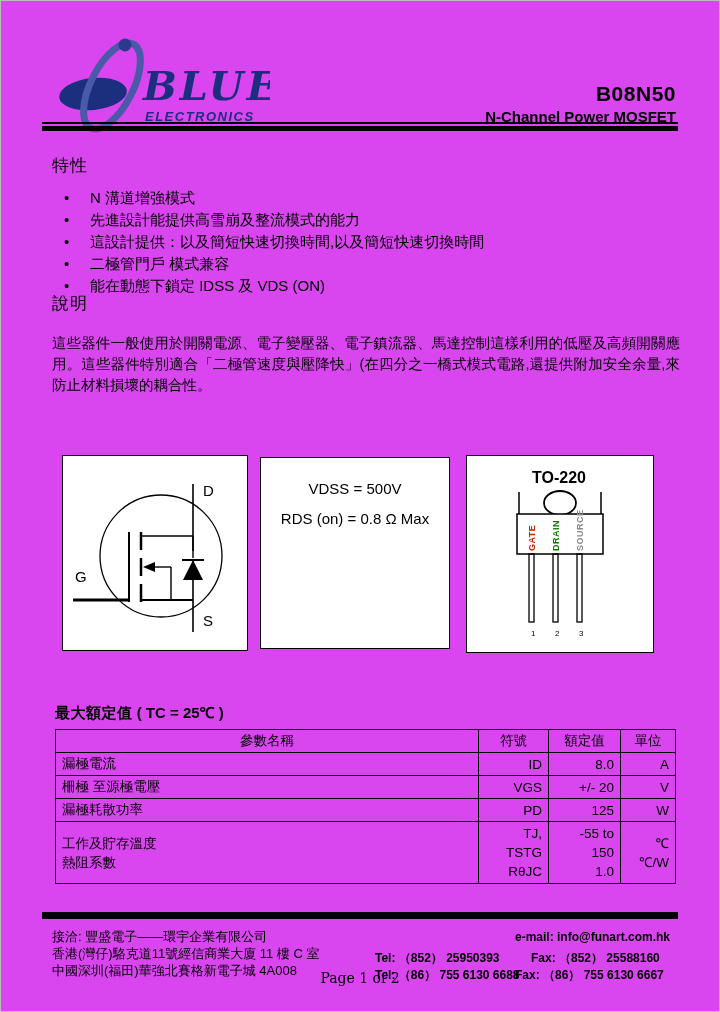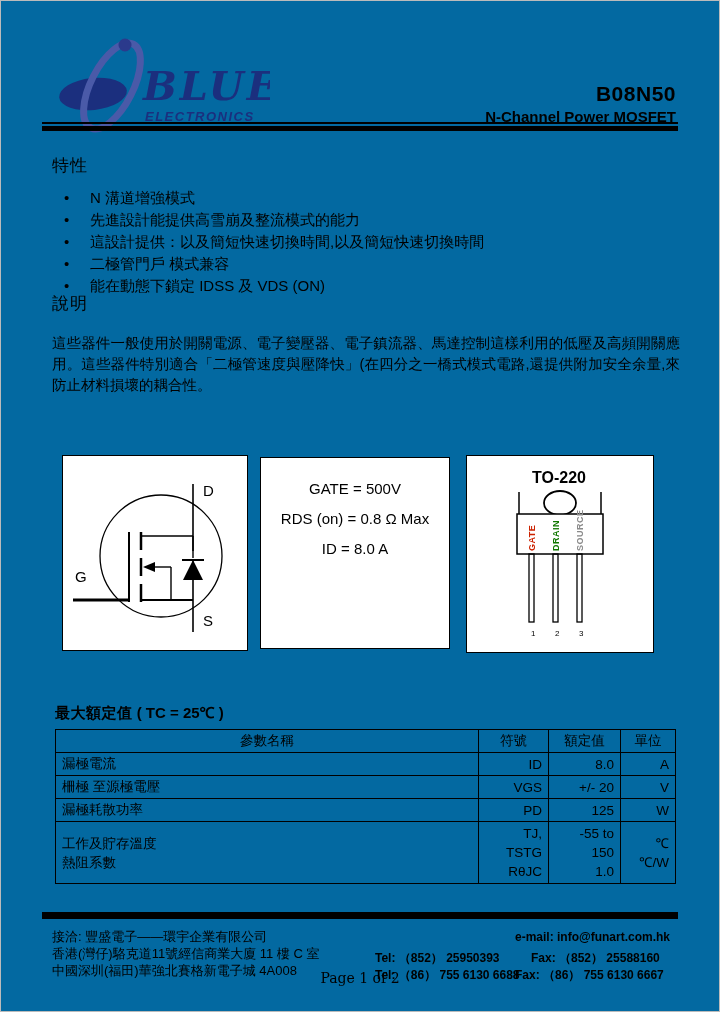--- a/index.html
+++ b/index.html
@@ -1,16 +1,16 @@
 <!DOCTYPE html>
 <html><head>
 <meta charset="utf-8">
 <style>
   html,body{margin:0;padding:0;background:#e8e8e8;}
-  .page{position:relative;width:720px;height:1012px;background:#0369a1;margin:0 auto;
+  .page{position:relative;width:720px;height:1012px;background:#d946ef;margin:0 auto;
         font-family:"Liberation Sans",sans-serif;color:#000;overflow:hidden;
         box-shadow:0 0 0 1px #bbb inset;}
   
   .logo{position:absolute;left:50px;top:34px;width:220px;height:104px;}
   .title-block{position:absolute;right:44px;top:82px;text-align:right;}
   .part-number{font-size:21px;font-weight:bold;letter-spacing:.5px;}
   .subtitle{font-size:15px;font-weight:bold;margin-top:2px;}
   .header-rule{position:absolute;left:42px;right:42px;top:122px;}
   .header-rule .thin{height:2px;background:#000;}
   .header-rule .thick{height:5px;background:#000;margin-top:2px;}
@@ -119,23 +119,22 @@
       <polygon points="120,124 140,124 130,104" fill="#000"></polygon>
       <line x1="119" y1="104" x2="141" y2="104" stroke="#000" stroke-width="2"></line>
       <line x1="130" y1="104" x2="130" y2="124" stroke="#000" stroke-width="1.4"></line>
       <text x="140" y="40" font-size="15" font-family="Liberation Sans, sans-serif">D</text>
       <text x="12" y="126" font-size="15" font-family="Liberation Sans, sans-serif">G</text>
       <text x="140" y="170" font-size="15" font-family="Liberation Sans, sans-serif">S</text>
     </svg>
   </div>
 
   <div class="box box-specs">
-    <div class="spec-line">GATE = 500V</div>
+    <div class="spec-line">VDSS = 500V</div>
     <div class="spec-line">RDS (on)  = 0.8 Ω  Max</div>
-    <div class="spec-line">ID = 8.0 A</div>
   </div>
 
   <div class="box box-package">
     <svg width="184" height="194" viewBox="0 0 184 194">
       <text x="92" y="27" text-anchor="middle" font-size="16" font-weight="bold" font-family="Liberation Sans, sans-serif">TO-220</text>
 
       <line x1="52" y1="36" x2="52" y2="58" stroke="#000" stroke-width="1.5"></line>
       <line x1="134" y1="36" x2="134" y2="58" stroke="#000" stroke-width="1.5"></line>
       <ellipse cx="93" cy="47" rx="16" ry="12" fill="none" stroke="#000" stroke-width="1.8"></ellipse>
 

